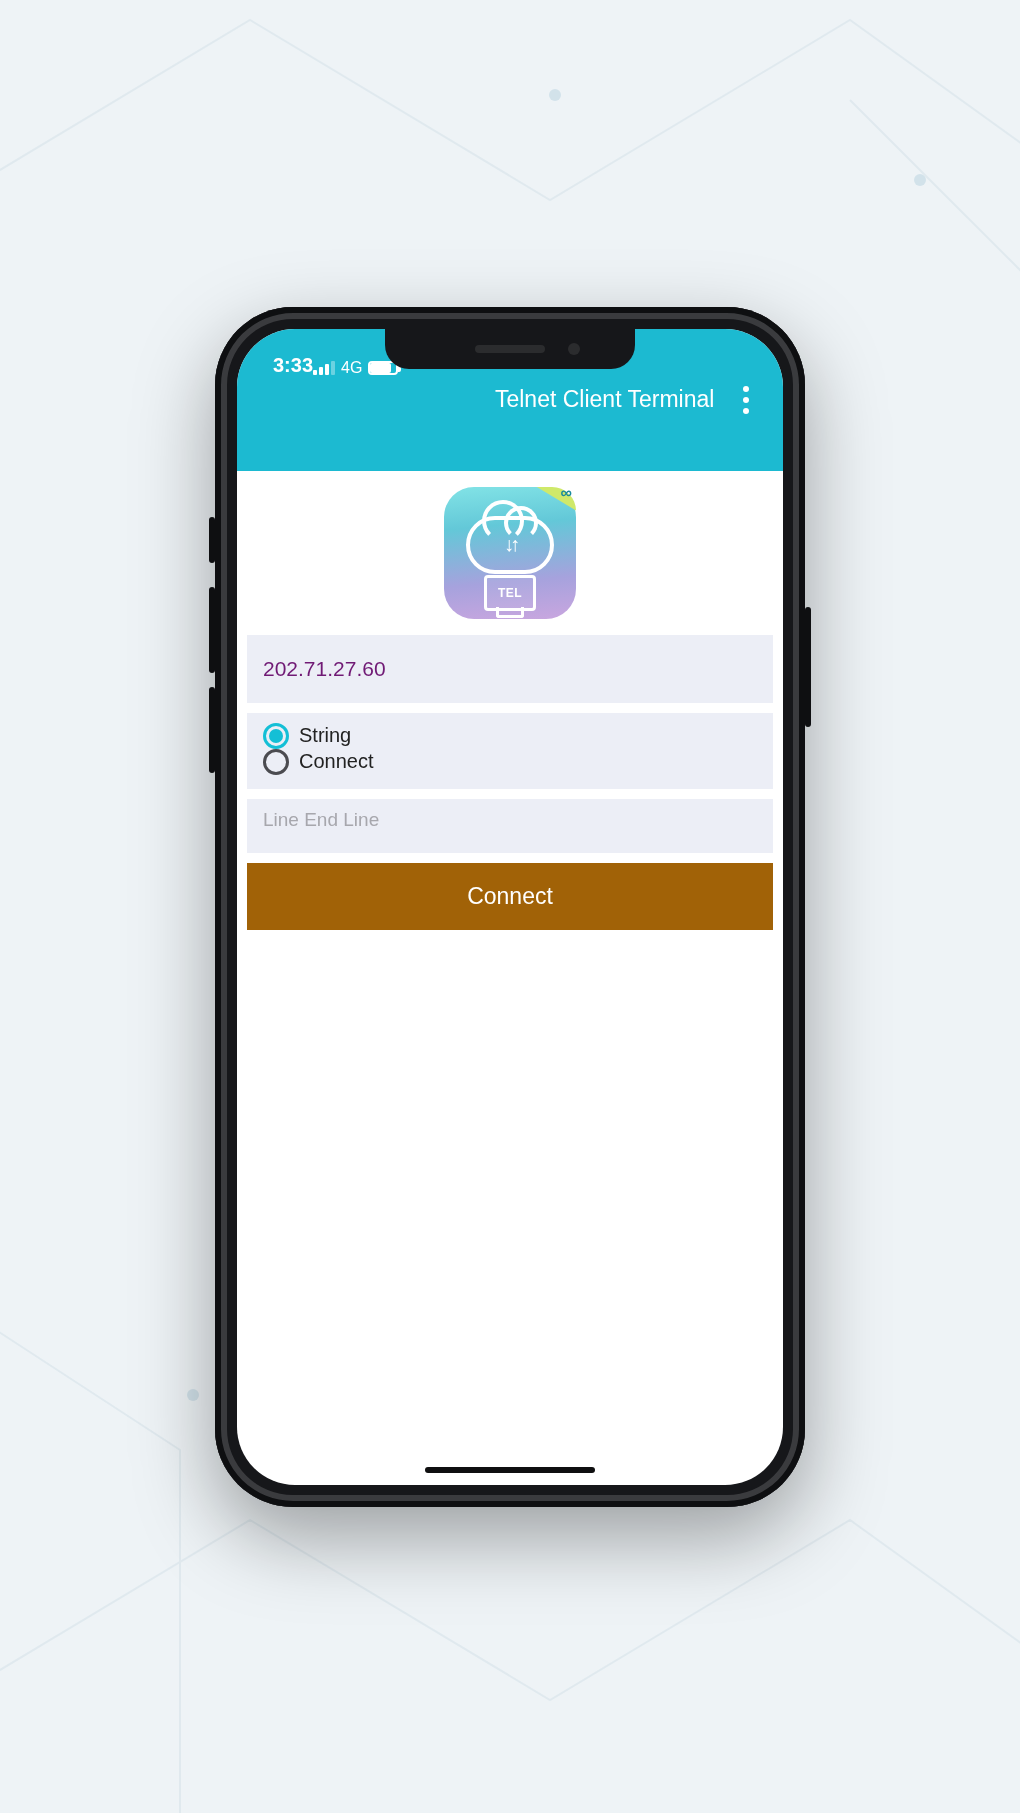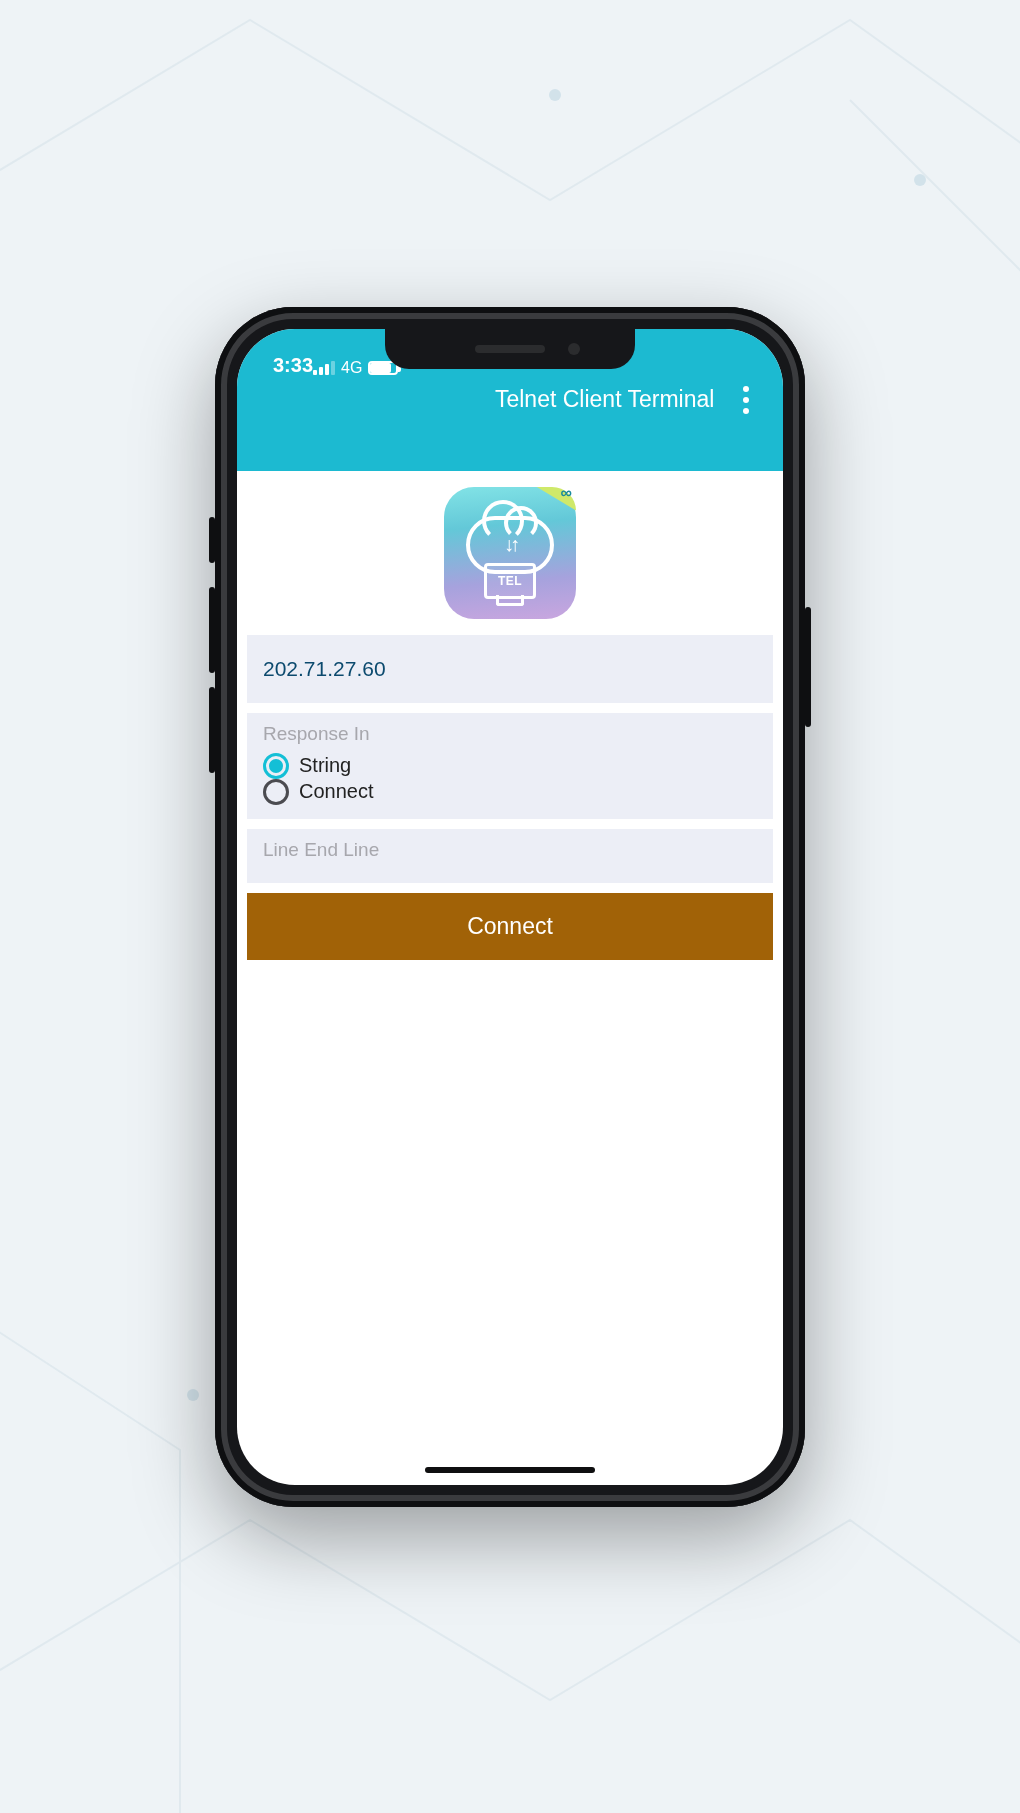--- a/index.html
+++ b/index.html
@@ -128,37 +128,37 @@
     position:relative; top:-8px;
     display:flex; align-items:center; justify-content:center;
   }
   .cloud::before, .cloud::after{
     content:""; position:absolute; background:transparent; border:4px solid #fff; border-radius:50%;
   }
   .cloud::before{ width:34px; height:34px; top:-20px; left:12px; border-bottom-color:transparent; }
   .cloud::after{ width:26px; height:26px; top:-14px; right:12px; border-bottom-color:transparent; }
   .arrows { color:#fff; font-size:20px; font-weight:700; letter-spacing:-4px; }
   .monitor {
-    position:absolute; bottom:20px; left:50%; transform:translateX(-50%);
+    position:absolute; bottom:8px; left:50%; transform:translateX(-50%);
     width:52px; height:36px; border:3px solid #fff; border-radius:4px;
     background: rgba(255,255,255,0.08);
     display:flex; align-items:center; justify-content:center;
   }
   .monitor::after{
     content:""; position:absolute; bottom:-10px; left:50%; transform:translateX(-50%);
     width:22px; height:8px; border:3px solid #fff; border-top:none; border-radius:0 0 3px 3px;
   }
   .monitor span { font-size:12px; font-weight:800; color:#fff; letter-spacing:0.5px; }
 
   .field {
     width: 100%;
     background: #eceef6;
     padding: 22px 16px;
     font-size:21px;
-    color:#0c4a6e;
+    color:#701a75;
     border:none;
     outline:none;
     margin-bottom:10px;
   }
   .field::placeholder { color:#9a9aa0; }
 
   .group {
     width:100%;
     background:#eceef6;
     padding: 10px 16px 14px 16px;
@@ -276,21 +276,20 @@
         </div>
         <div class="monitor">
           <span>TEL</span>
         </div>
       </div>
 
       <input class="field" type="text" value="202.71.27.60" style="">
 
 
       <div class="group">
-        <div class="group-label">Response In</div>
         <div class="radio-row">
           <div class="radio selected">
             <span class="circle"></span>
             <span>String</span>
           </div>
           <div class="radio">
             <span class="circle"></span>
             <span>Connect</span>
           </div>
         </div>

